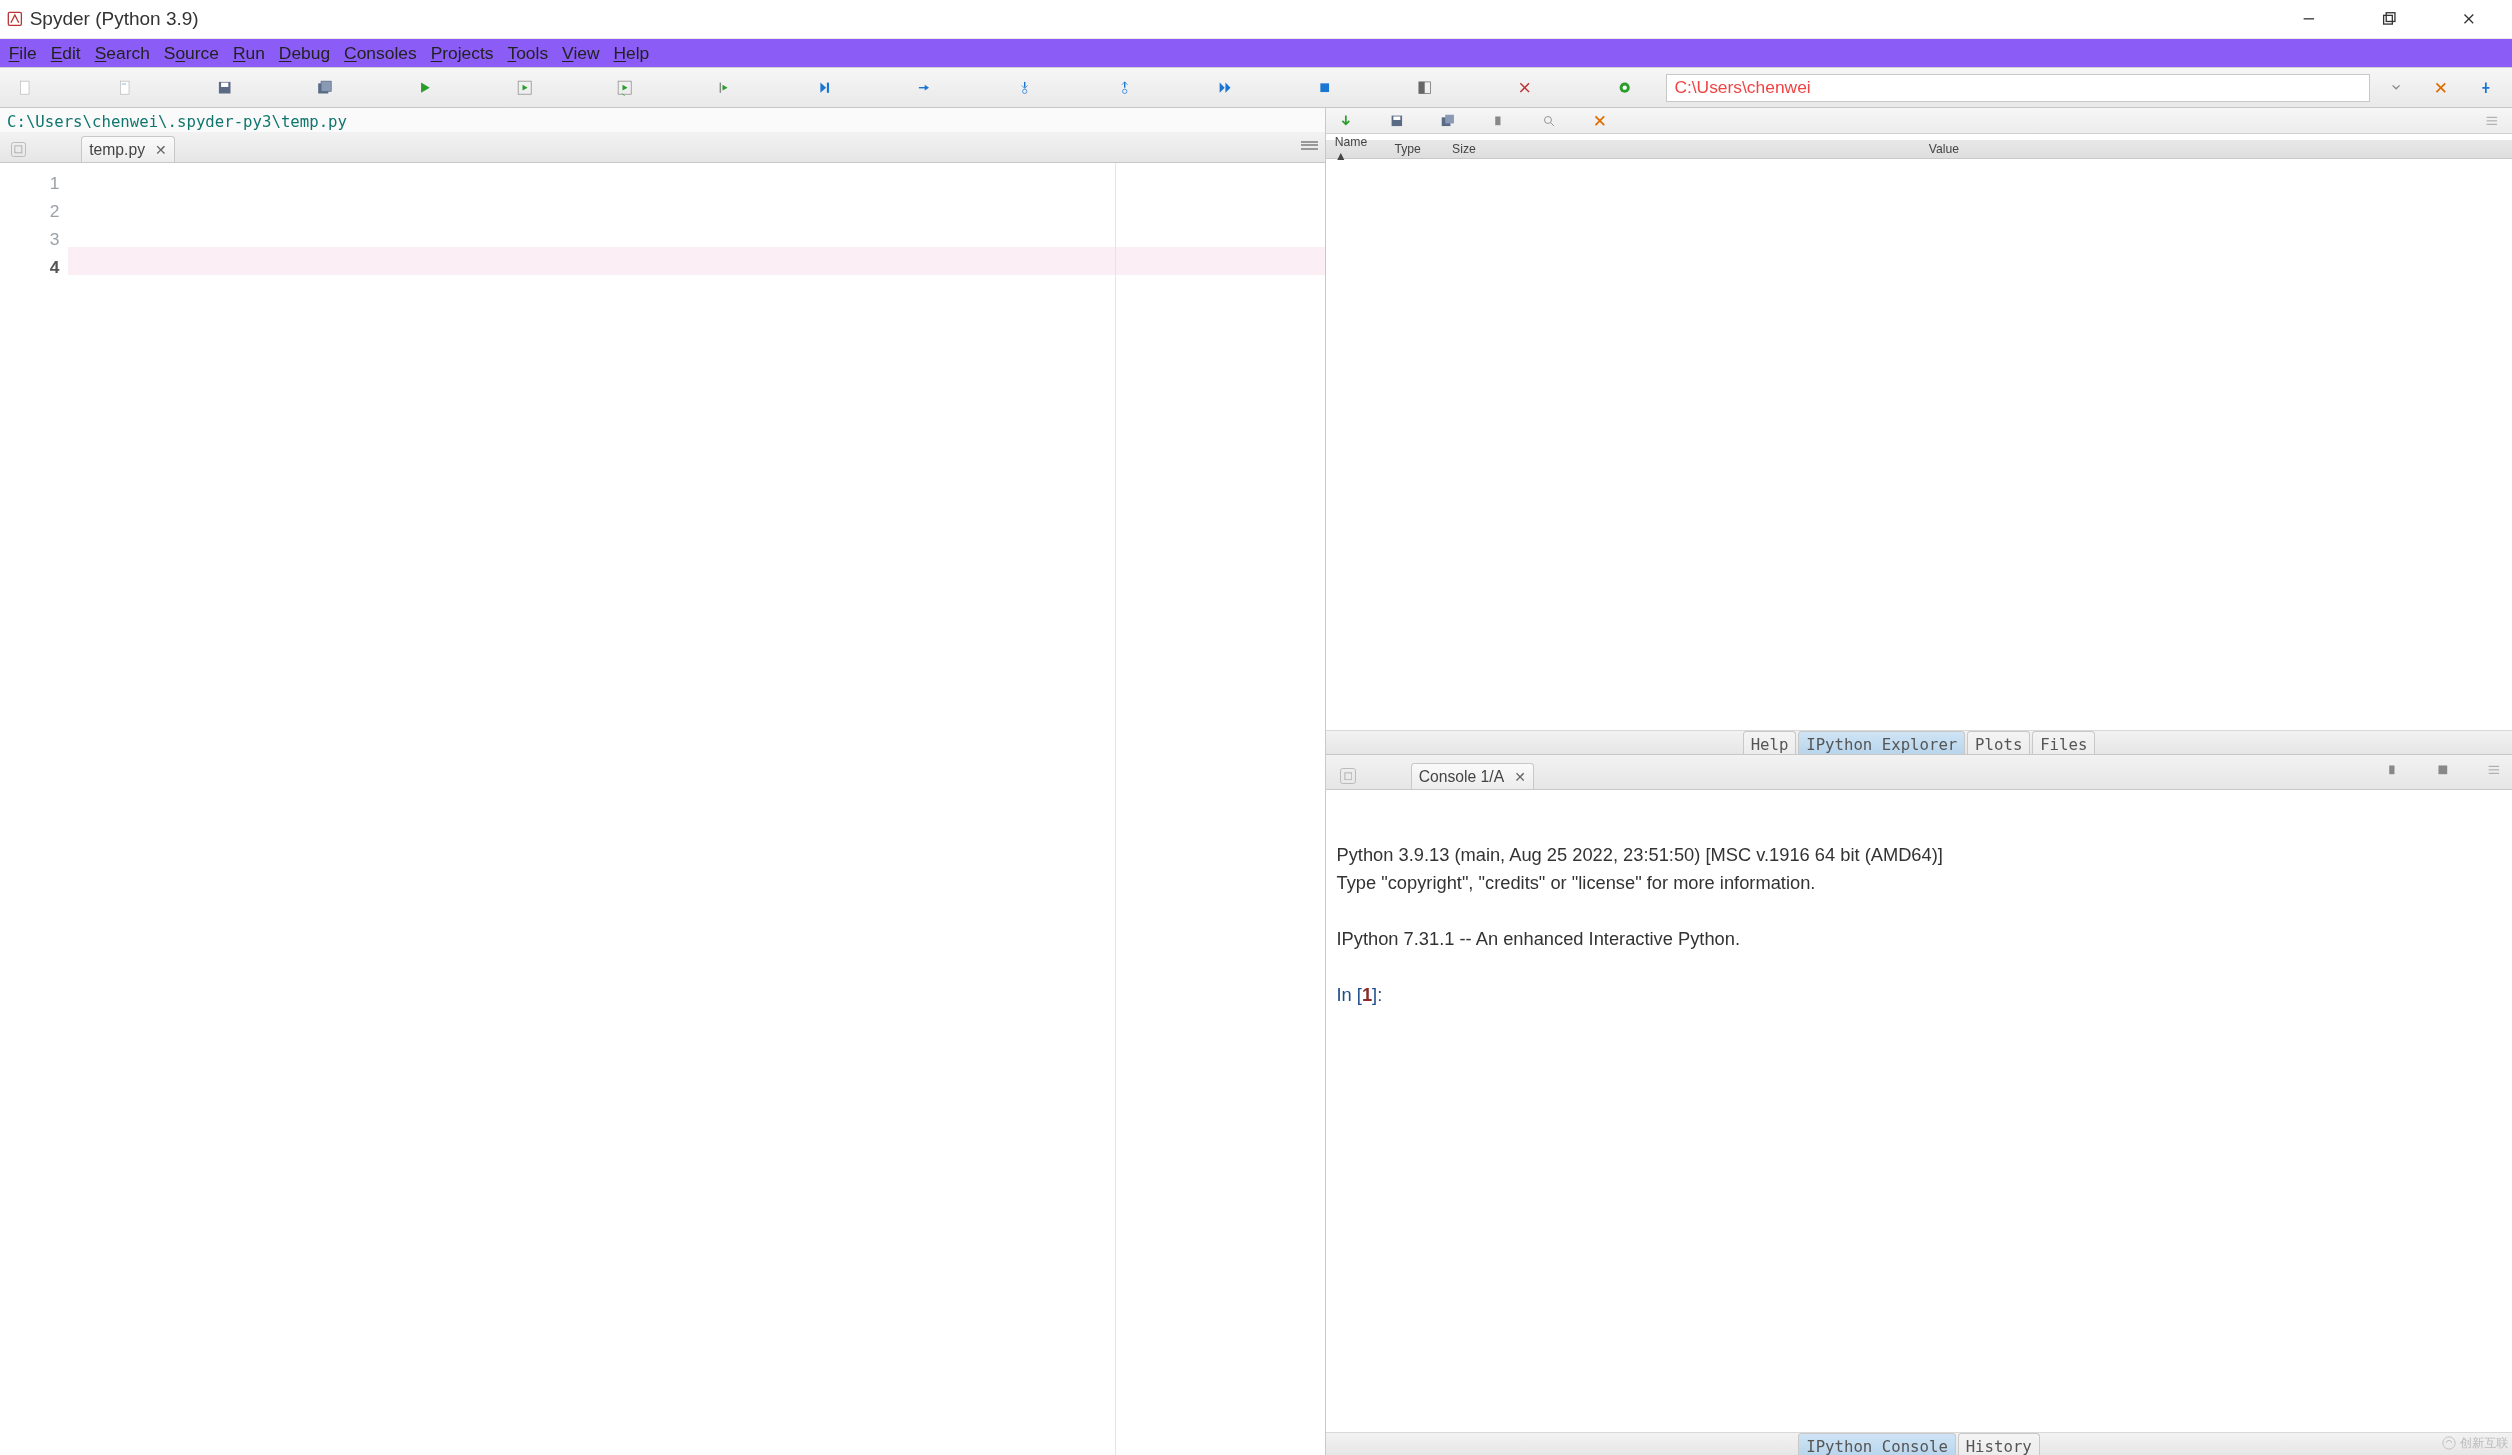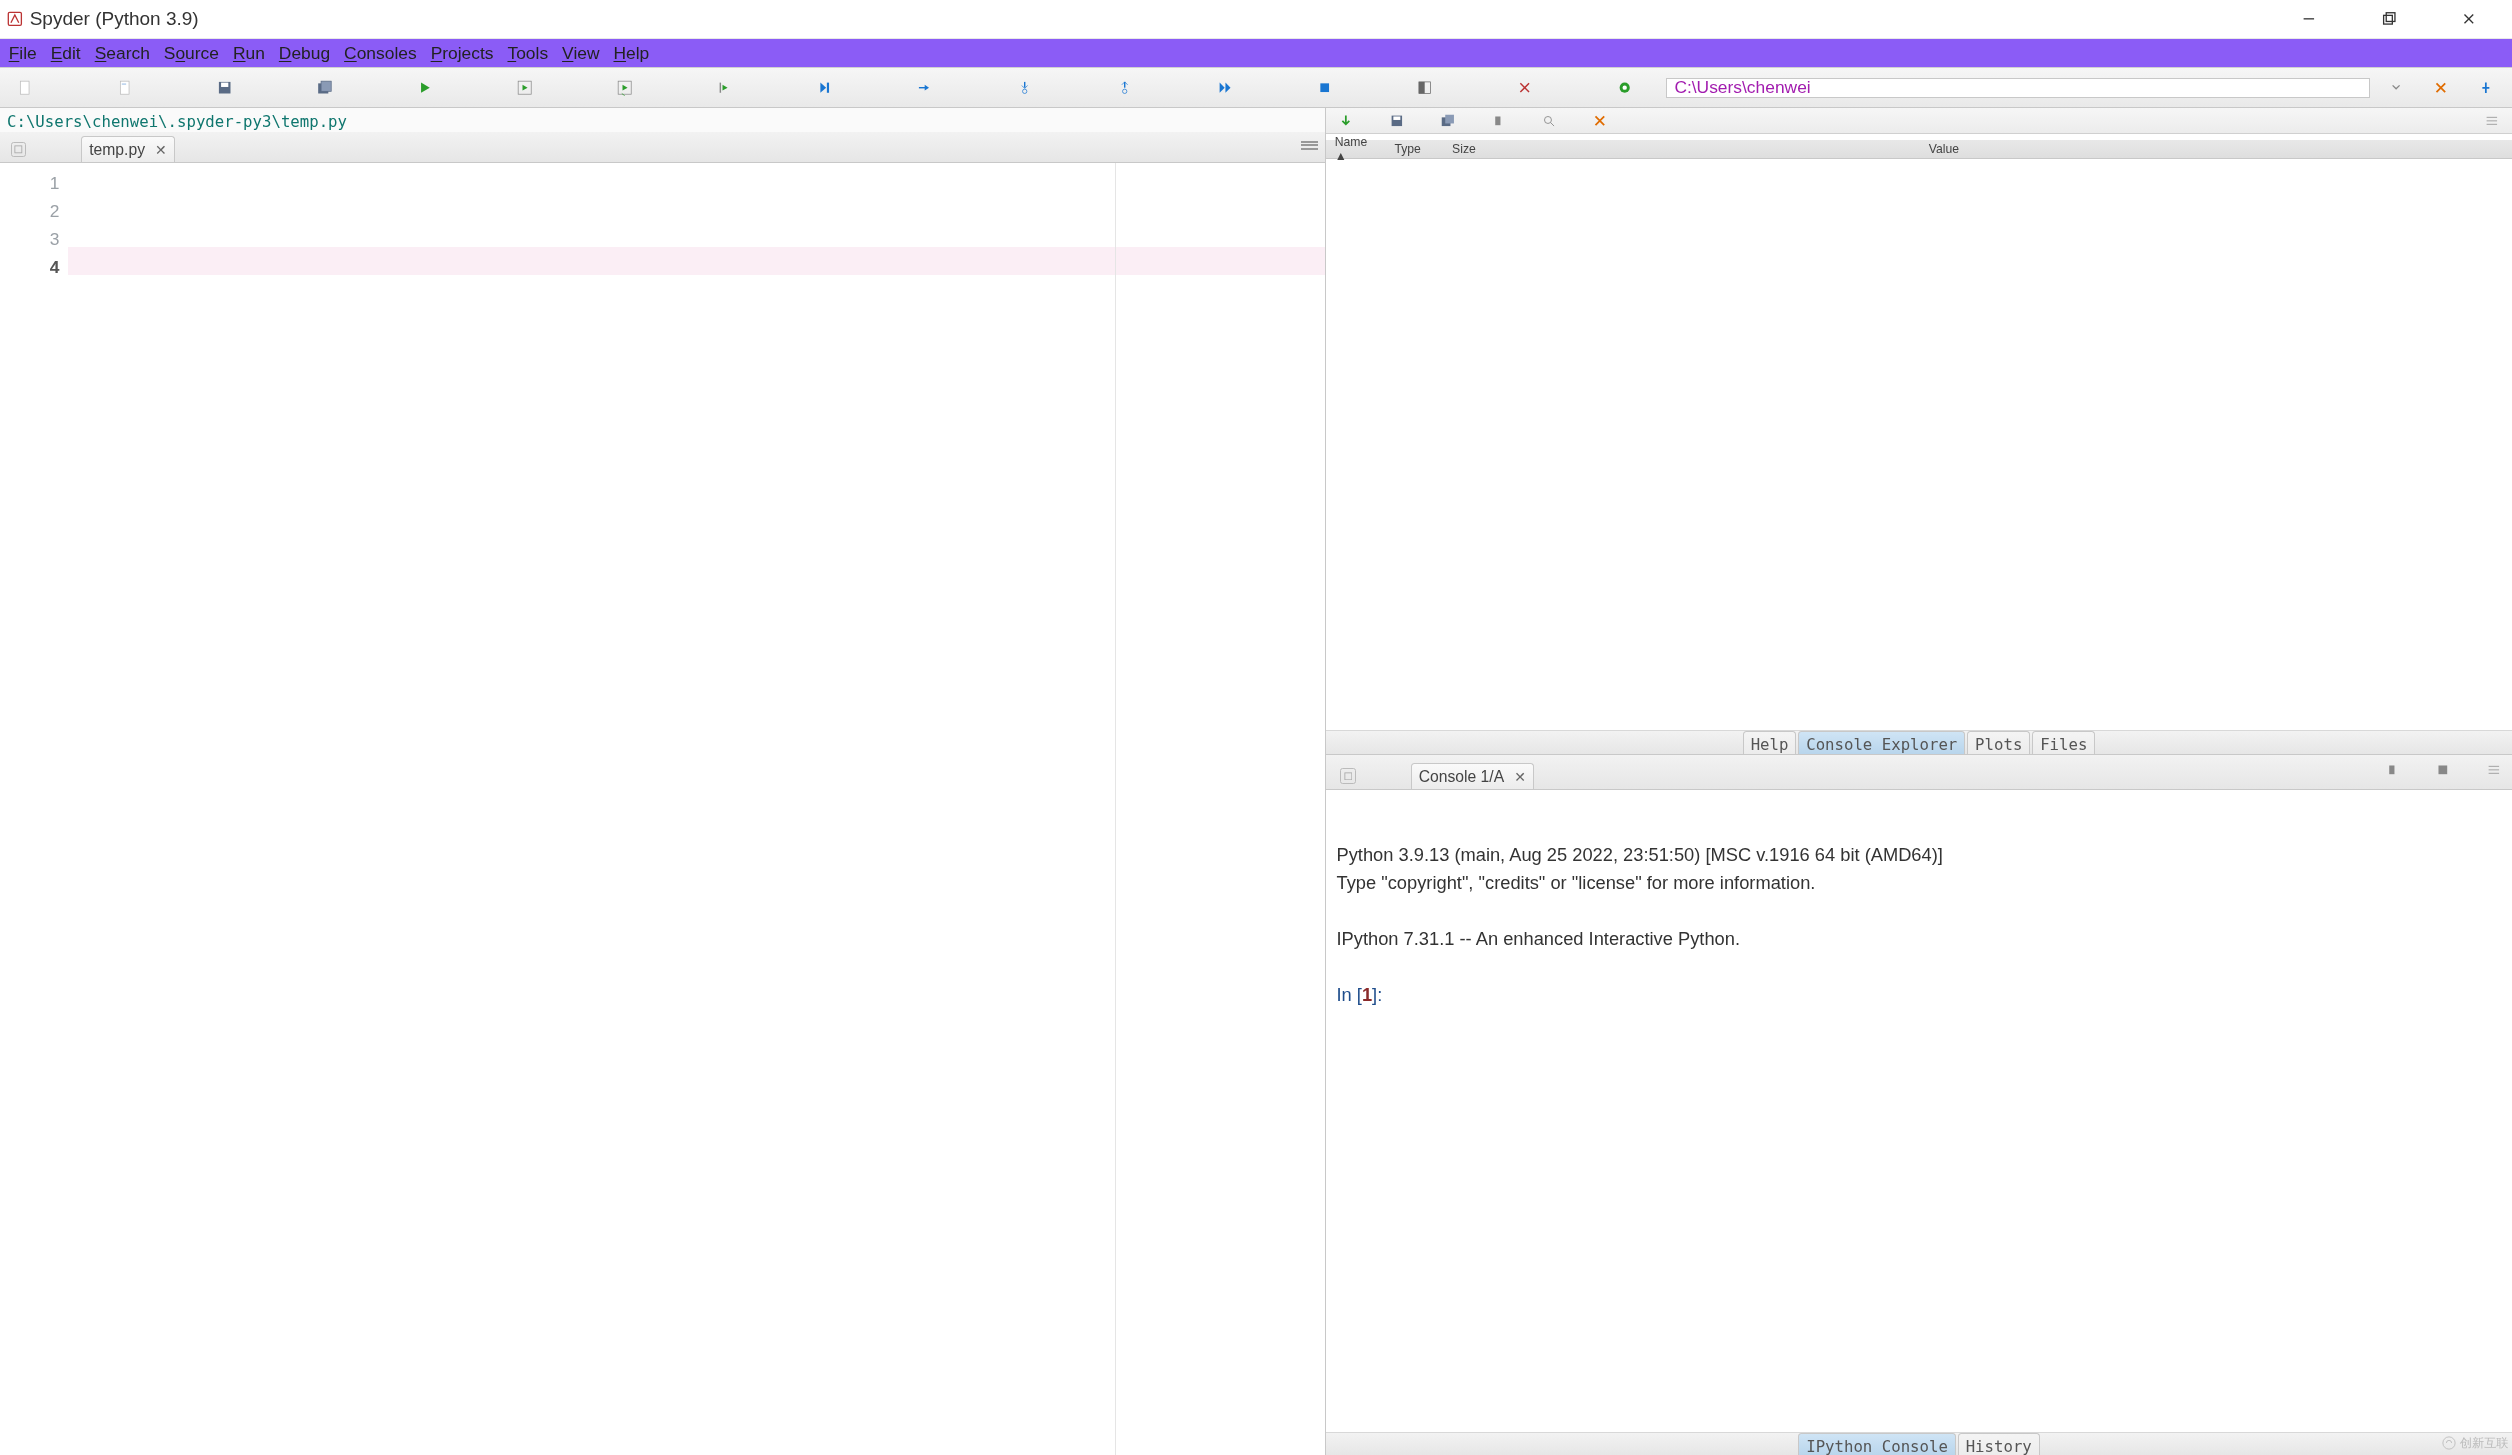--- a/index.html
+++ b/index.html
@@ -18,21 +18,21 @@
 
 .menubar { height: 30px; display: flex; align-items: center; background: #8b5cf6; border-top: 0.9px solid #e8e8e8; border-bottom: 0.9px solid #d0d0d0; padding-left: 1.7px; }
 .menu-item { padding: 3.5px 7px; font-size: 17.4px; color: #222; cursor: default; }
 .menu-item .mn { text-decoration: underline; text-underline-offset: 1.7px; }
 
 
 .toolbar { height: 40px; display: flex; align-items: center; background: linear-gradient(#f6f6f6,#e9e9e9); border-bottom: 0.9px solid #c8c8c8; padding: 0 7px; gap: 7px; }
 .tbtn { width: 35px; height: 31px; display: flex; align-items: center; justify-content: center; border-radius: 2.6px; }
 .tbtn svg { width: 17.4px; height: 17.4px; }
 .tb-sep { width: 51px; }
-.path-box { flex: 1; height: 20px; background: #fff; border: 0.9px solid #c8c8c8; display: flex; align-items: center; padding: 0 7px; font-family: Consolas, monospace; font-size: 17.4px; color: #a21caf; margin-left: 17.4px; }
+.path-box { flex: 1; height: 28px; background: #fff; border: 0.9px solid #c8c8c8; display: flex; align-items: center; padding: 0 7px; font-family: Consolas, monospace; font-size: 17.4px; color: #ef4444; margin-left: 17.4px; }
 .path-btn { width: 38px; height: 28px; display: flex; align-items: center; justify-content: center; }
 .path-btn.orange svg path { stroke: #e06c00; fill: #e06c00; }
 .path-btn.blue svg path { stroke: #1976d2; fill: #1976d2; }
 
 
 .main { flex: 1; display: flex; }
 
 
 .left-pane { width: 1326px; display: flex; flex-direction: column; border-right: 0.9px solid #c8c8c8; }
 .editor-path { height: 24.4px; padding: 3.5px 7px; font-family: Consolas, monospace; font-size: 15.7px; color: #0f766e; background: #fafafa; }
@@ -347,21 +347,21 @@
         </div>
         <div class="ve-header">
           <span class="col-name"><span>Name</span> ▲</span>
           <span class="col-type">Type</span>
           <span class="col-size">Size</span>
           <span class="col-value">Value</span>
         </div>
         <div class="ve-body"></div>
         <div class="right-tabs">
           <div class="rtab">Help</div>
-          <div class="rtab active">Console Explorer</div>
+          <div class="rtab active">IPython Explorer</div>
           <div class="rtab">Plots</div>
           <div class="rtab">Files</div>
         </div>
       </div>
 
       <div class="con-pane">
         <div class="con-tabs">
           <span class="browse-ico">
               <svg width="8.7" height="8.7" viewBox="0 0 10 10">
                 <rect x="1" y="1" width="8" height="8" fill="none" stroke="#aaa"></rect>

